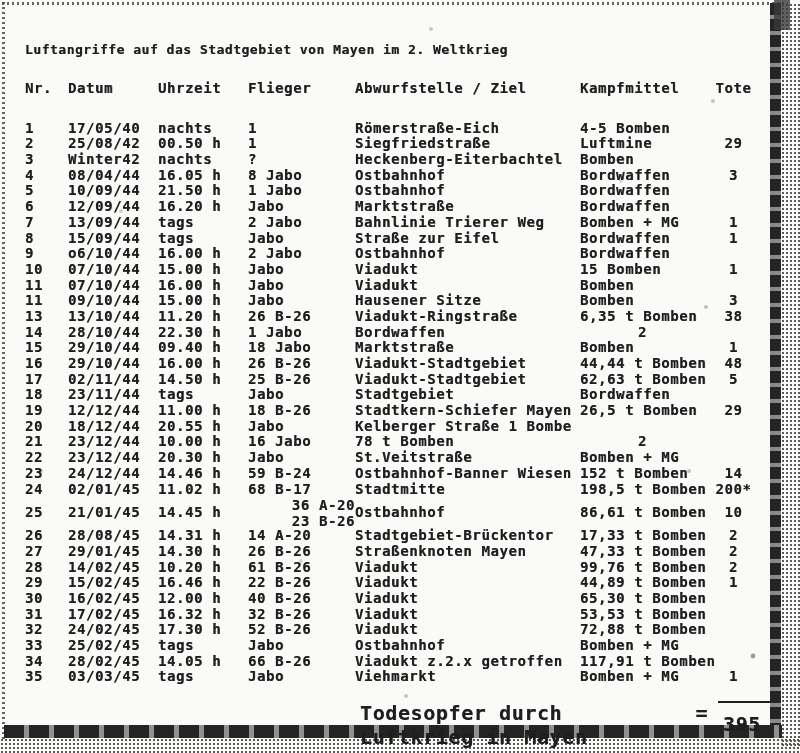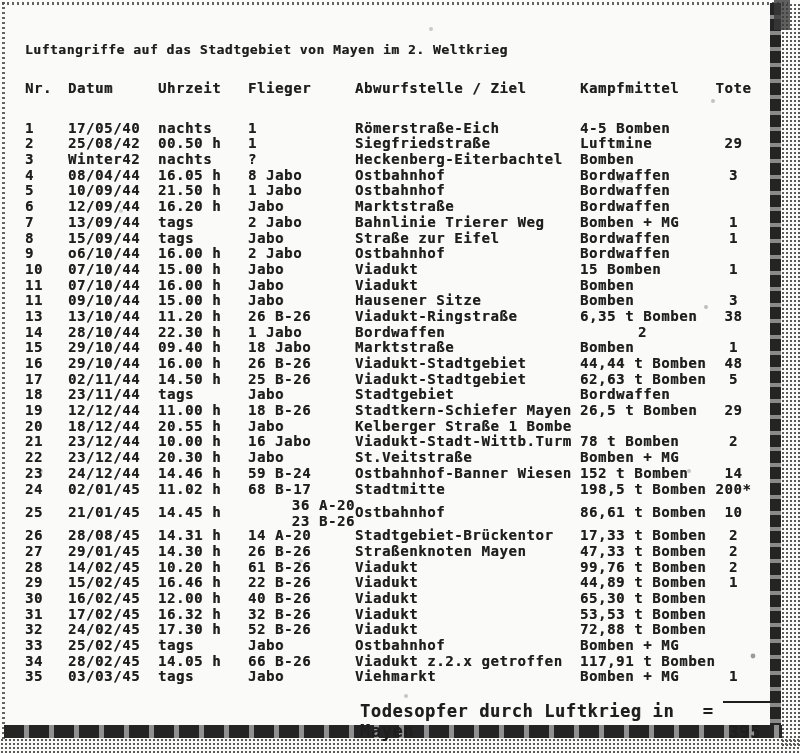--- a/index.html
+++ b/index.html
@@ -48,23 +48,23 @@
     line-height:15.7px;
     align-items:start;
   }
   .header-row{margin-bottom:24px;}
   .cell{white-space:pre;overflow:visible;}
   .cell-tote{text-align:center;}
   .row-tall{height:31px;align-items:center;}
   .row-tall .cell-flieger{line-height:16px;padding-left:30px;text-align:right;}
 
   .footer-line{display:flex;align-items:flex-start;margin-top:16px;padding-left:335px;
-    font-size:17px;letter-spacing:0.6px;}
+    font-size:20px;letter-spacing:0.6px;}
   .footer-equals{margin:0 10px 0 14px;}
-  .footer-total{display:inline-block;border-top:2px solid #1e1e1e;padding:19px 9px 0 5px;}
+  .footer-total{display:inline-block;border-top:2px solid #1e1e1e;padding:9px 9px 0 5px;}
 </style>
 </head>
 <body>
 
 <div class="page">
 
   <div class="edge-top"></div>
   <div class="edge-left"></div>
   <div class="edge-right-dither"></div>
   <div class="edge-right-band"></div>
@@ -264,21 +264,20 @@
           <div class="cell cell-flieger">Jabo</div>
           <div class="cell cell-ziel">Kelberger Straße 1 Bombe</div>
           <div class="cell cell-kampfmittel"></div>
           <div class="cell cell-tote"></div>
         </div>
         <div class="row">
           <div class="cell cell-nr">21</div>
           <div class="cell cell-datum">23/12/44</div>
           <div class="cell cell-uhrzeit">10.00 h</div>
           <div class="cell cell-flieger">16 Jabo</div>
-          <div class="cell cell-ziel">Viadukt-Stadt-Wittb.Turm</div>
           <div class="cell cell-kampfmittel">78 t Bomben</div>
           <div class="cell cell-tote">2</div>
         </div>
         <div class="row">
           <div class="cell cell-nr">22</div>
           <div class="cell cell-datum">23/12/44</div>
           <div class="cell cell-uhrzeit">20.30 h</div>
           <div class="cell cell-flieger">Jabo</div>
           <div class="cell cell-ziel">St.Veitstraße</div>
           <div class="cell cell-kampfmittel">Bomben + MG</div>

